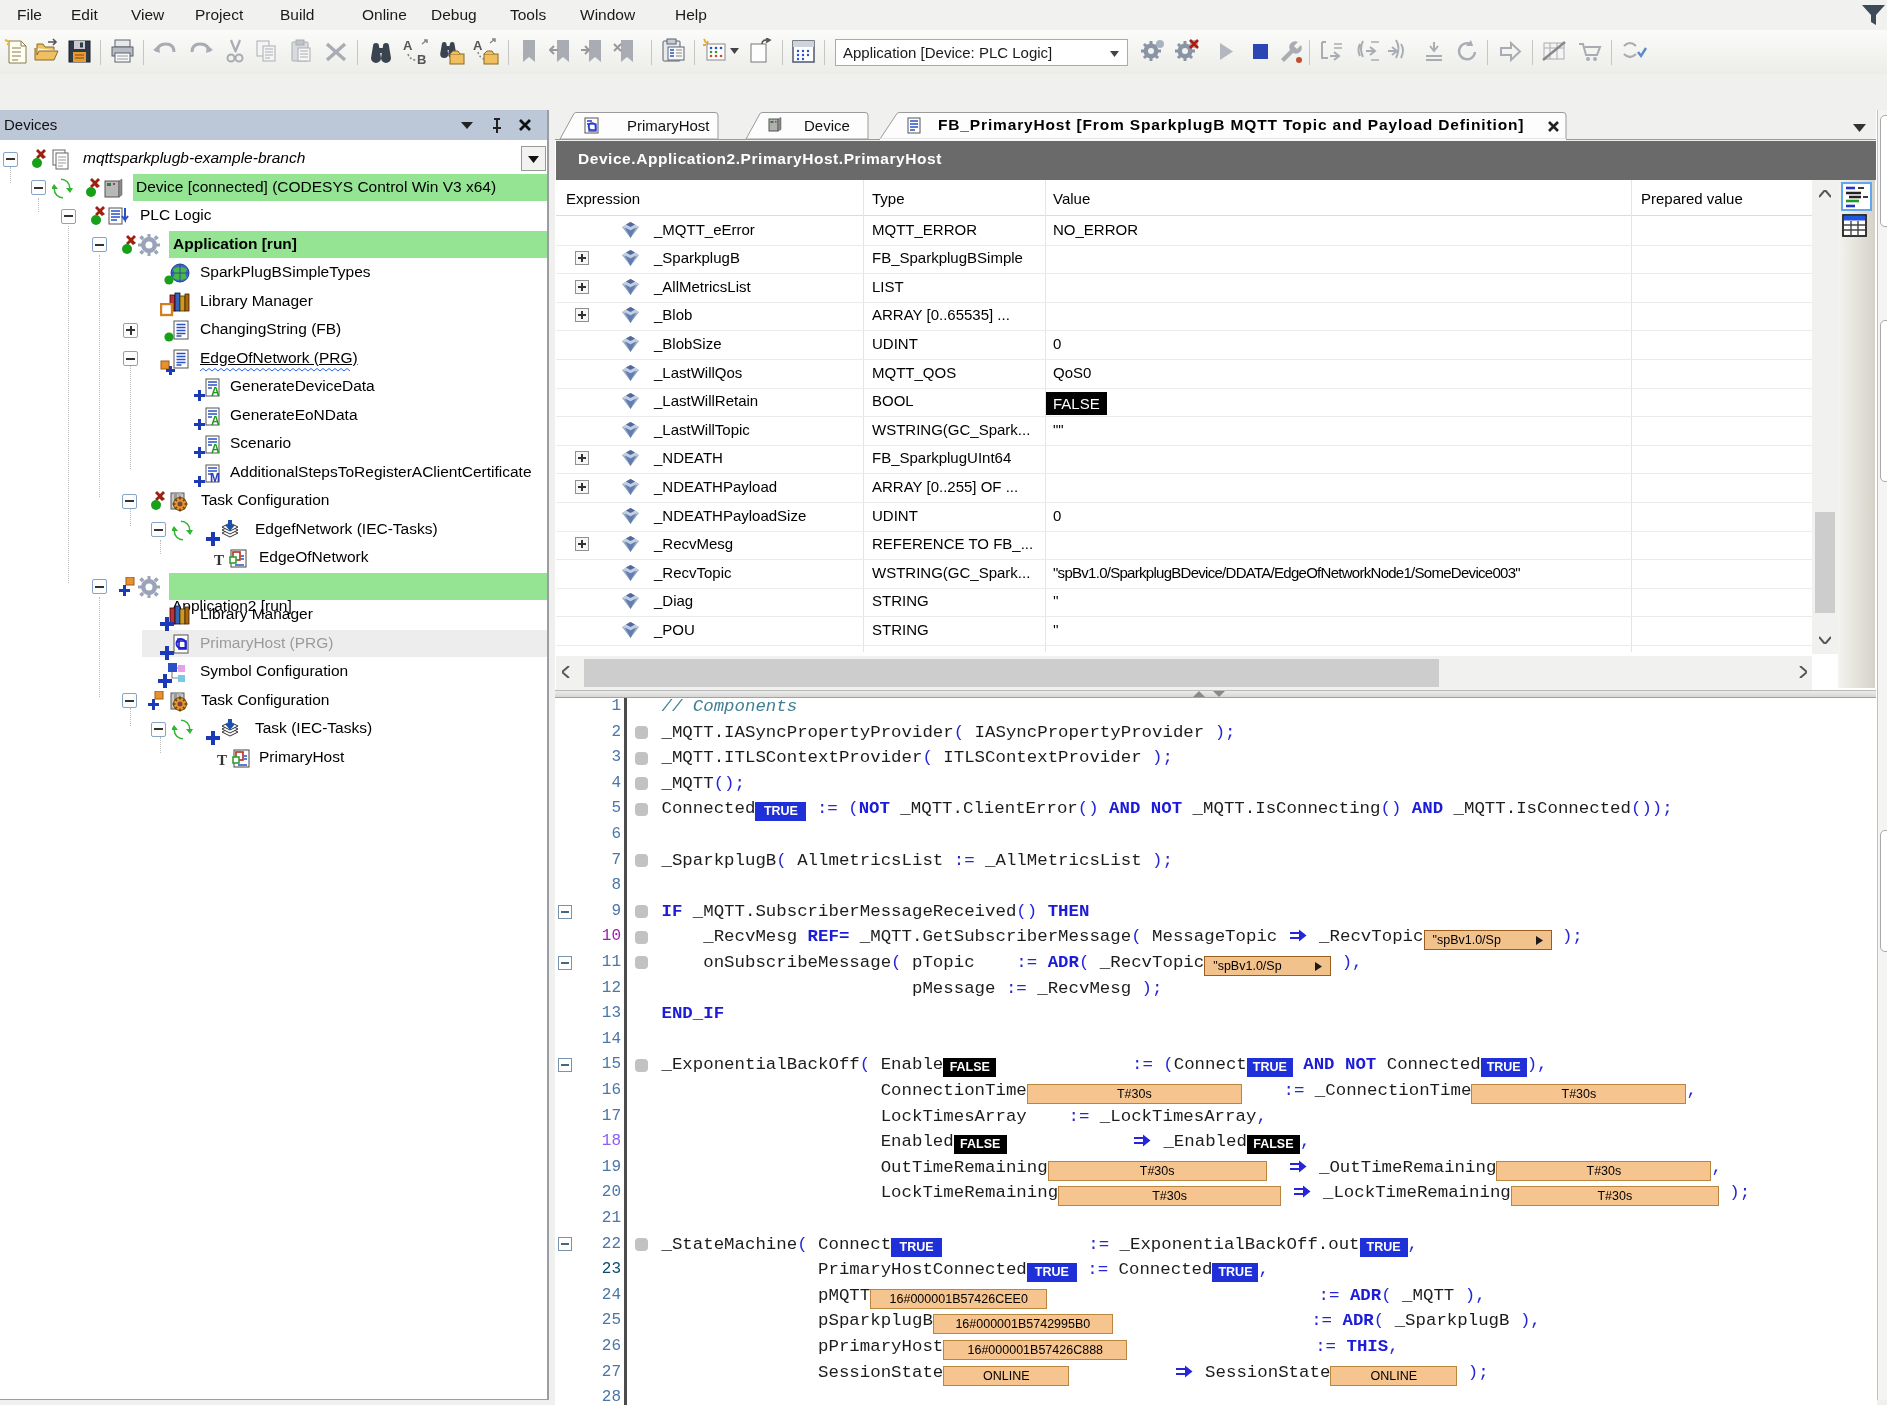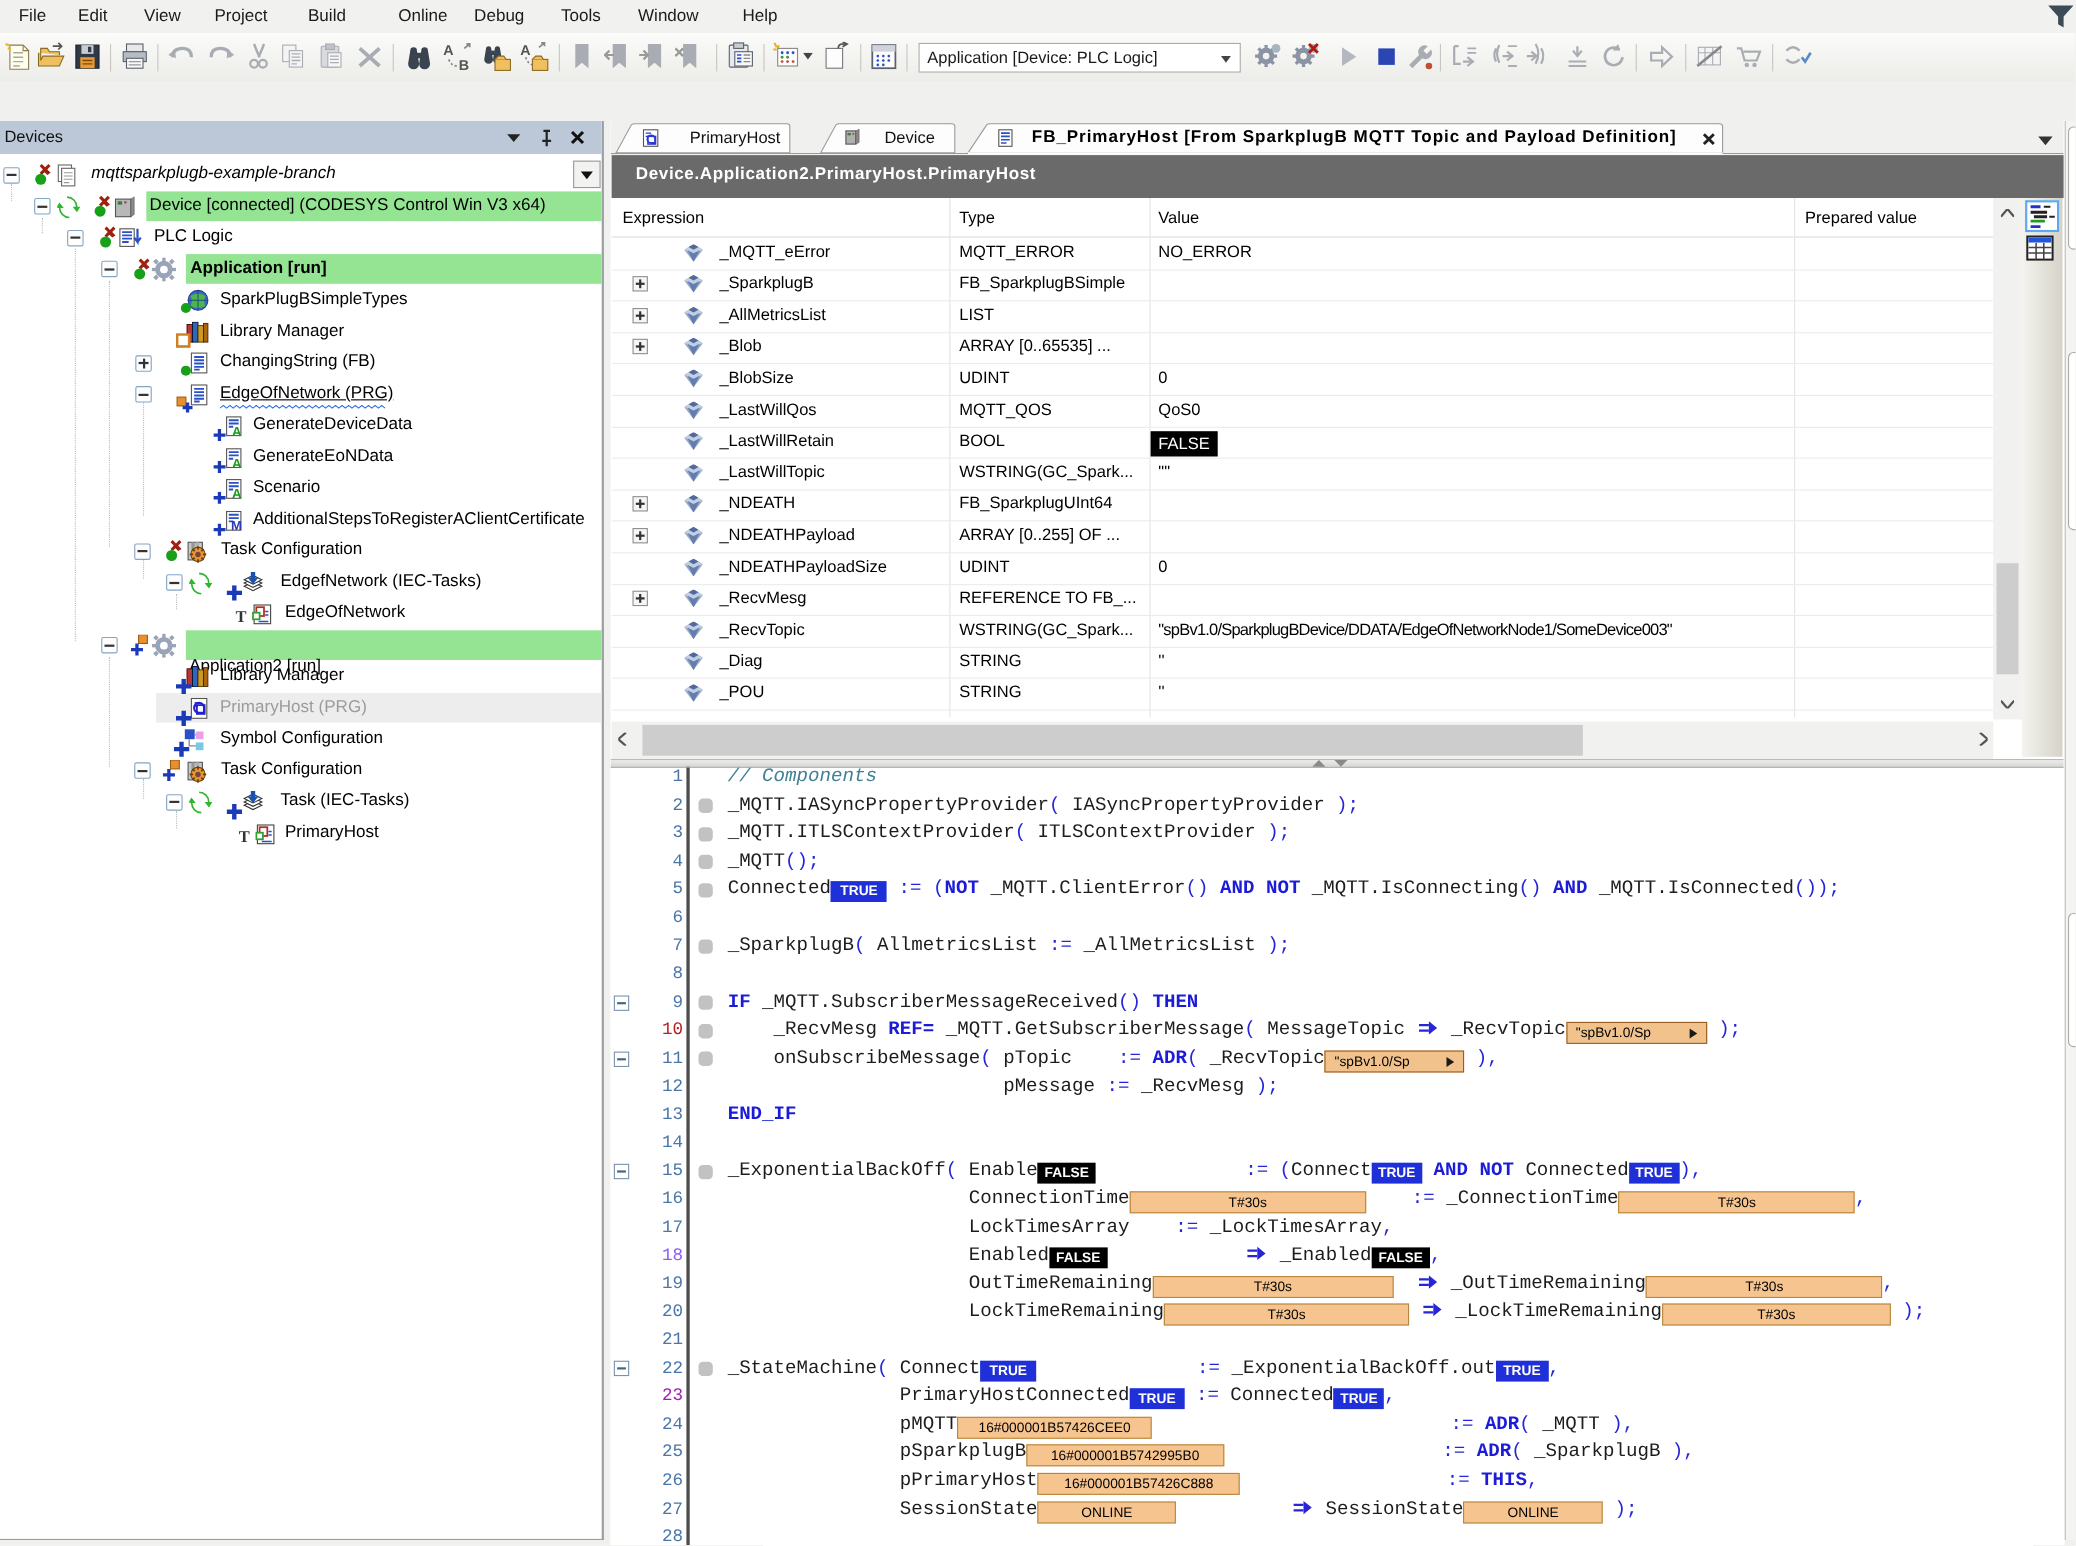--- a/index.html
+++ b/index.html
@@ -938,21 +938,21 @@
         <div class="lnum" style="top:153.6px;color:#4a76a8">7</div>
         <div class="dot" style="top:159.9px"></div>
         <div class="cl" style="top:153.6px">_SparkplugB<span class="op">(</span> AllmetricsList <span class="op">:=</span> _AllMetricsList <span class="op">);</span></div>
         <div class="lnum" style="top:179.2px;color:#4a76a8">8</div>
         <div class="lnum" style="top:204.8px;color:#4a76a8">9</div>
         <div class="dot" style="top:211.1px"></div>
         <div class="fold" style="top:210.6px">
           <i></i>
         </div>
         <div class="cl" style="top:204.8px"><span class="kw">IF</span> _MQTT.SubscriberMessageReceived<span class="op">()</span> <span class="kw">THEN</span></div>
-        <div class="lnum" style="top:230.4px;color:#b91c1c">10</div>
+        <div class="lnum" style="top:230.4px;color:#a21caf">10</div>
         <div class="dot" style="top:236.7px"></div>
         <div class="cl" style="top:230.4px">    _RecvMesg <span class="kw">REF=</span> _MQTT.GetSubscriberMessage<span class="op">(</span> MessageTopic <svg style="vertical-align:-2px" width="21" height="15">
             <g stroke="#2626d8" stroke-width="2" fill="none">
               <path d="M2 5 h9 M2 10 h9"></path>
             </g>
             <path d="M11 1.5 L18.5 7.5 L11 13.5 Z" fill="#2626d8"></path>
           </svg> _RecvTopic<span class="obox obox2" style="width:128px">"spBv1.0/Sp<svg style="position:absolute;right:7px;top:5px" width="9" height="10">
               <path d="M1 0 L8 4.5 L1 9 Z" fill="#1a1a1a"></path>
             </svg></span> <span class="op">);</span></div>
         <div class="lnum" style="top:256.0px;color:#4a76a8">11</div>
@@ -999,21 +999,21 @@
             </g>
             <path d="M11 1.5 L18.5 7.5 L11 13.5 Z" fill="#2626d8"></path>
           </svg> _LockTimeRemaining<span class="obox" style="width:208px">T#30s</span> <span class="op">);</span></div>
         <div class="lnum" style="top:512.0px;color:#4a76a8">21</div>
         <div class="lnum" style="top:537.6px;color:#4a76a8">22</div>
         <div class="dot" style="top:543.9px"></div>
         <div class="fold" style="top:543.4px">
           <i></i>
         </div>
         <div class="cl" style="top:537.6px">_StateMachine<span class="op">(</span> Connect<span class="mbox mtrue" style="width:51px">TRUE</span>              <span class="op">:=</span> _ExponentialBackOff.out<span class="mbox mtrue" style="width:48px">TRUE</span><span class="op">,</span></div>
-        <div class="lnum" style="top:563.2px;color:#a21caf">23</div>
+        <div class="lnum" style="top:563.2px;color:#0c4a6e">23</div>
         <div class="cl" style="top:563.2px">               PrimaryHostConnected<span class="mbox mtrue" style="width:50px">TRUE</span> <span class="op">:=</span> Connected<span class="mbox mtrue" style="width:46px">TRUE</span><span class="op">,</span></div>
         <div class="lnum" style="top:588.8px;color:#4a76a8">24</div>
         <div class="cl" style="top:588.8px">               pMQTT<span class="obox" style="width:177px">16#000001B57426CEE0</span>                          <span class="op">:=</span> <span class="kw">ADR</span><span class="op">(</span> _MQTT <span class="op">),</span></div>
         <div class="lnum" style="top:614.4px;color:#4a76a8">25</div>
         <div class="cl" style="top:614.4px">               pSparkplugB<span class="obox" style="width:180px">16#000001B5742995B0</span>                   <span class="op">:=</span> <span class="kw">ADR</span><span class="op">(</span> _SparkplugB <span class="op">),</span></div>
         <div class="lnum" style="top:640.0px;color:#4a76a8">26</div>
         <div class="cl" style="top:640.0px">               pPrimaryHost<span class="obox" style="width:184px">16#000001B57426C888</span>                  <span class="op">:=</span> <span class="kw">THIS</span><span class="op">,</span></div>
         <div class="lnum" style="top:665.6px;color:#4a76a8">27</div>
         <div class="cl" style="top:665.6px">               SessionState<span class="obox" style="width:126px">ONLINE</span>          <svg style="vertical-align:-2px" width="21" height="15">
             <g stroke="#2626d8" stroke-width="2" fill="none">

